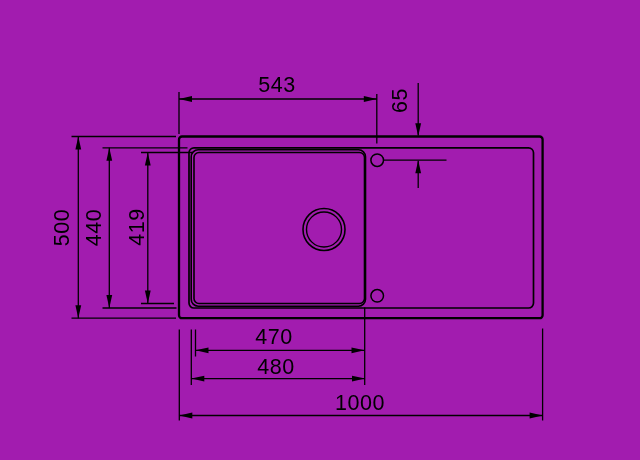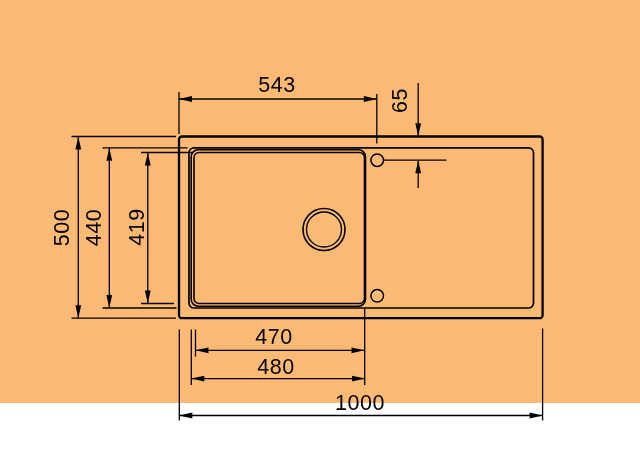--- a/index.html
+++ b/index.html
@@ -2,21 +2,21 @@
 <html><head>
 <meta charset="utf-8">
 <style>
   html,body{margin:0;padding:0;}
   body{
     width:640px;height:460px;
     background:#ffffff;
     font-family:"Liberation Sans", sans-serif;
     overflow:hidden;
   }
-  .stage{position:relative;width:640px;height:403px;background:#fdba74;}
+  .stage{position:relative;width:640px;height:460px;background:#a21caf;}
   svg{display:block;}
   .dim-text{
     font-family:"Liberation Sans", sans-serif;
     font-size:21.5px;
     fill:#000000;
     letter-spacing:0.5px;
   }
 </style>
 </head>
 <body>

